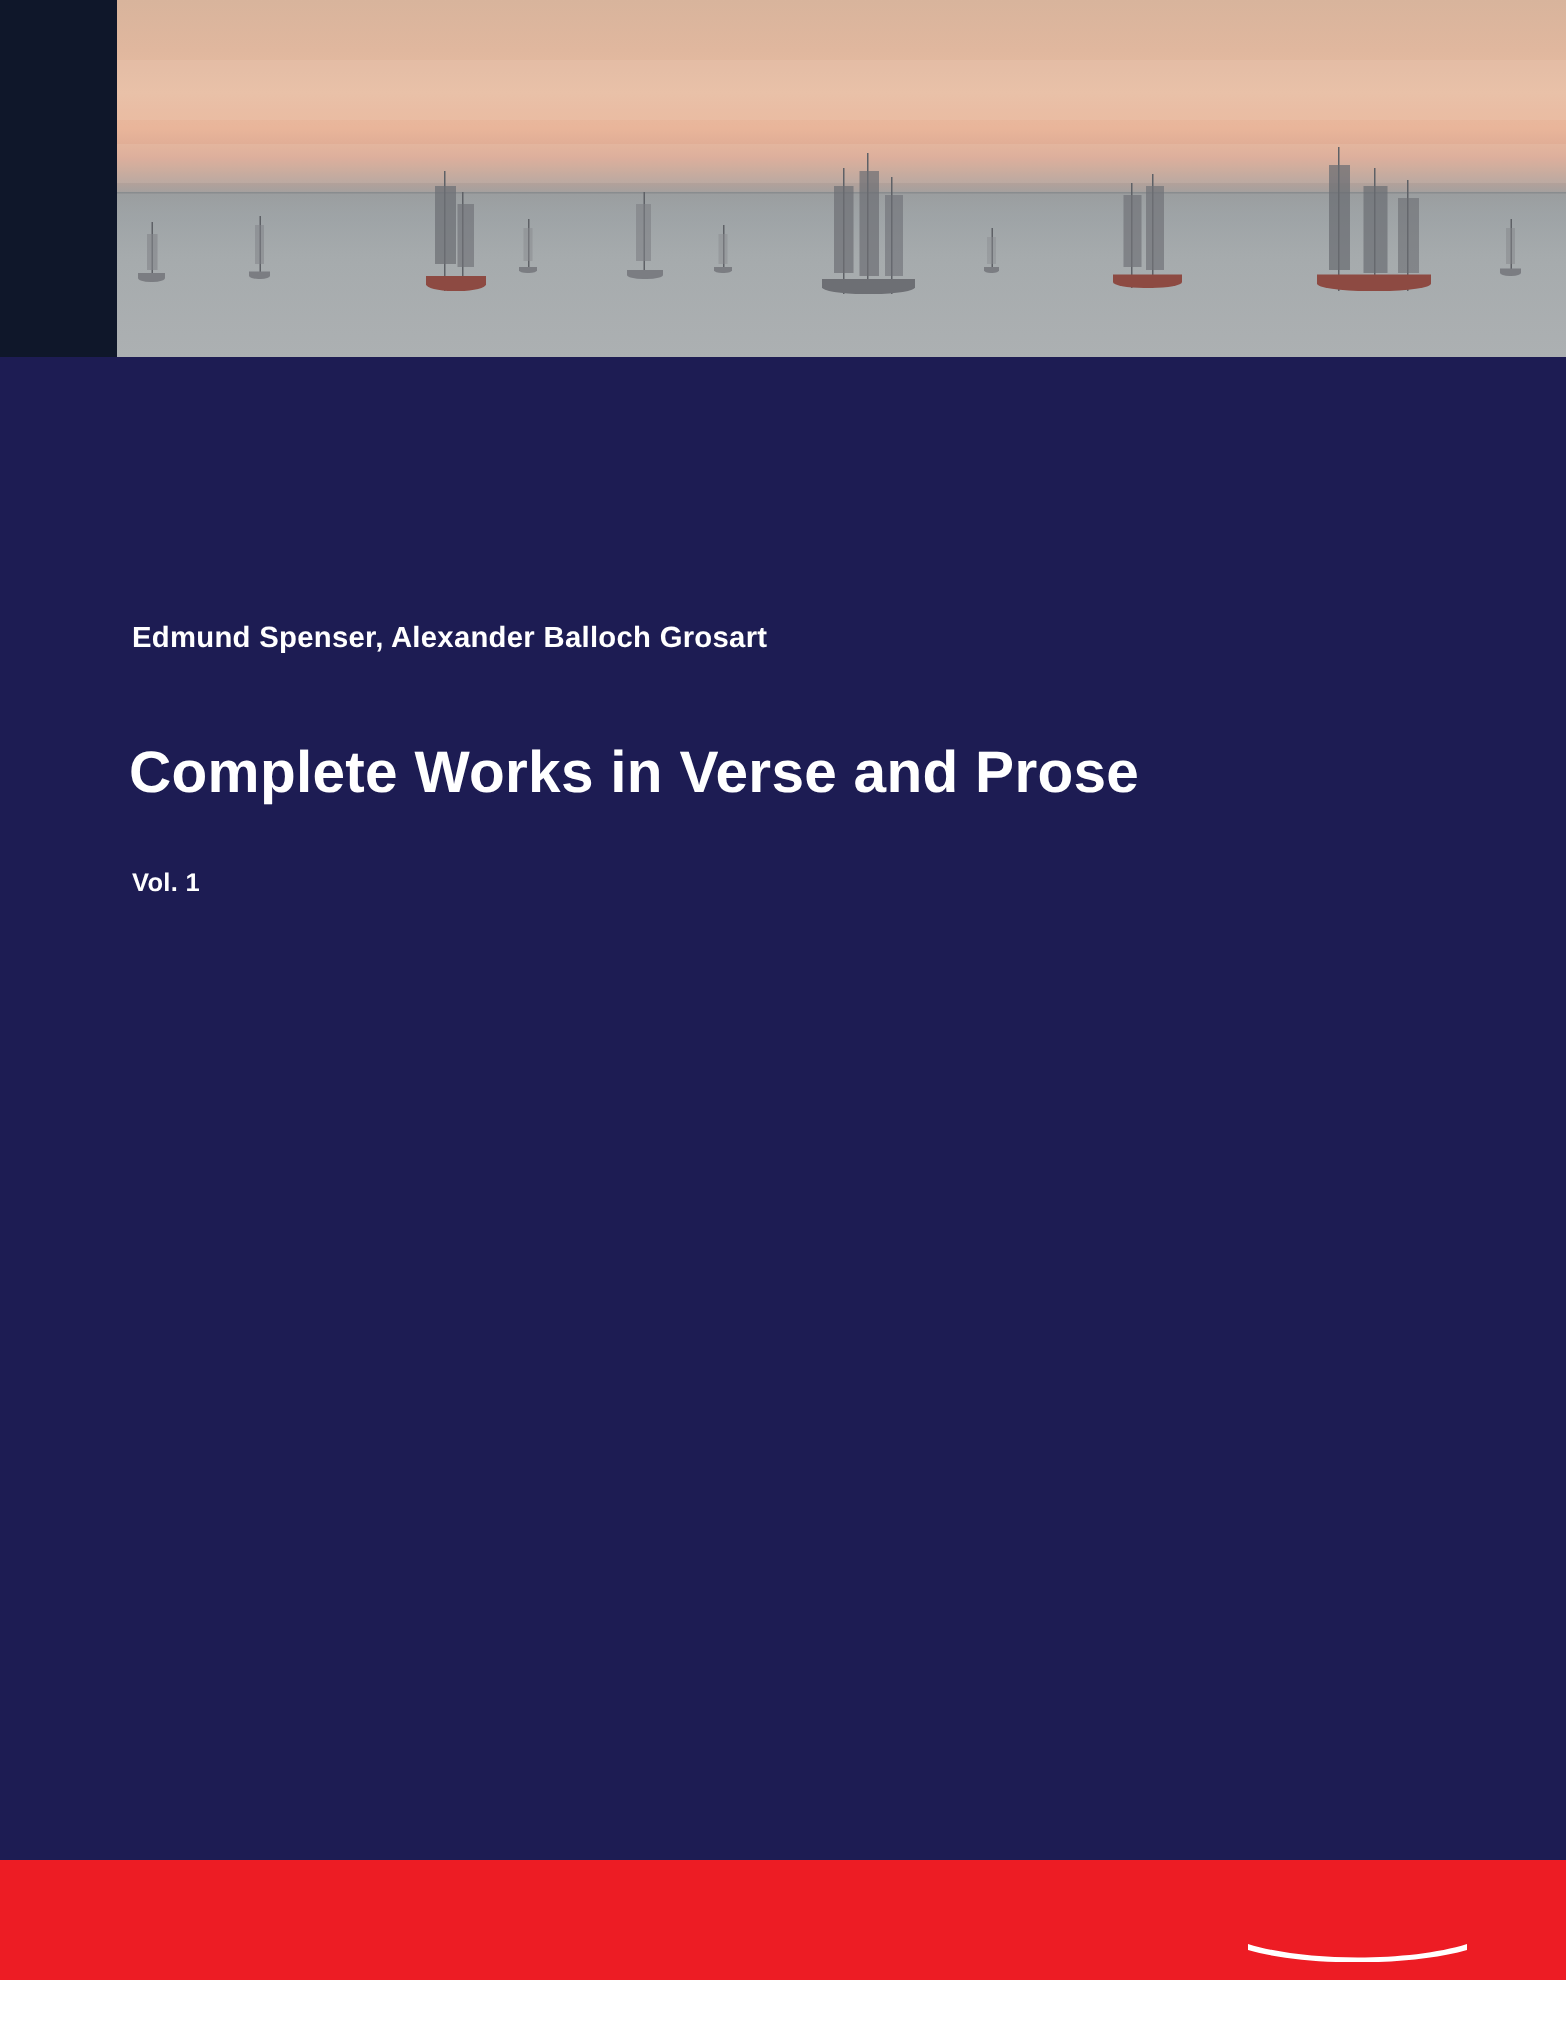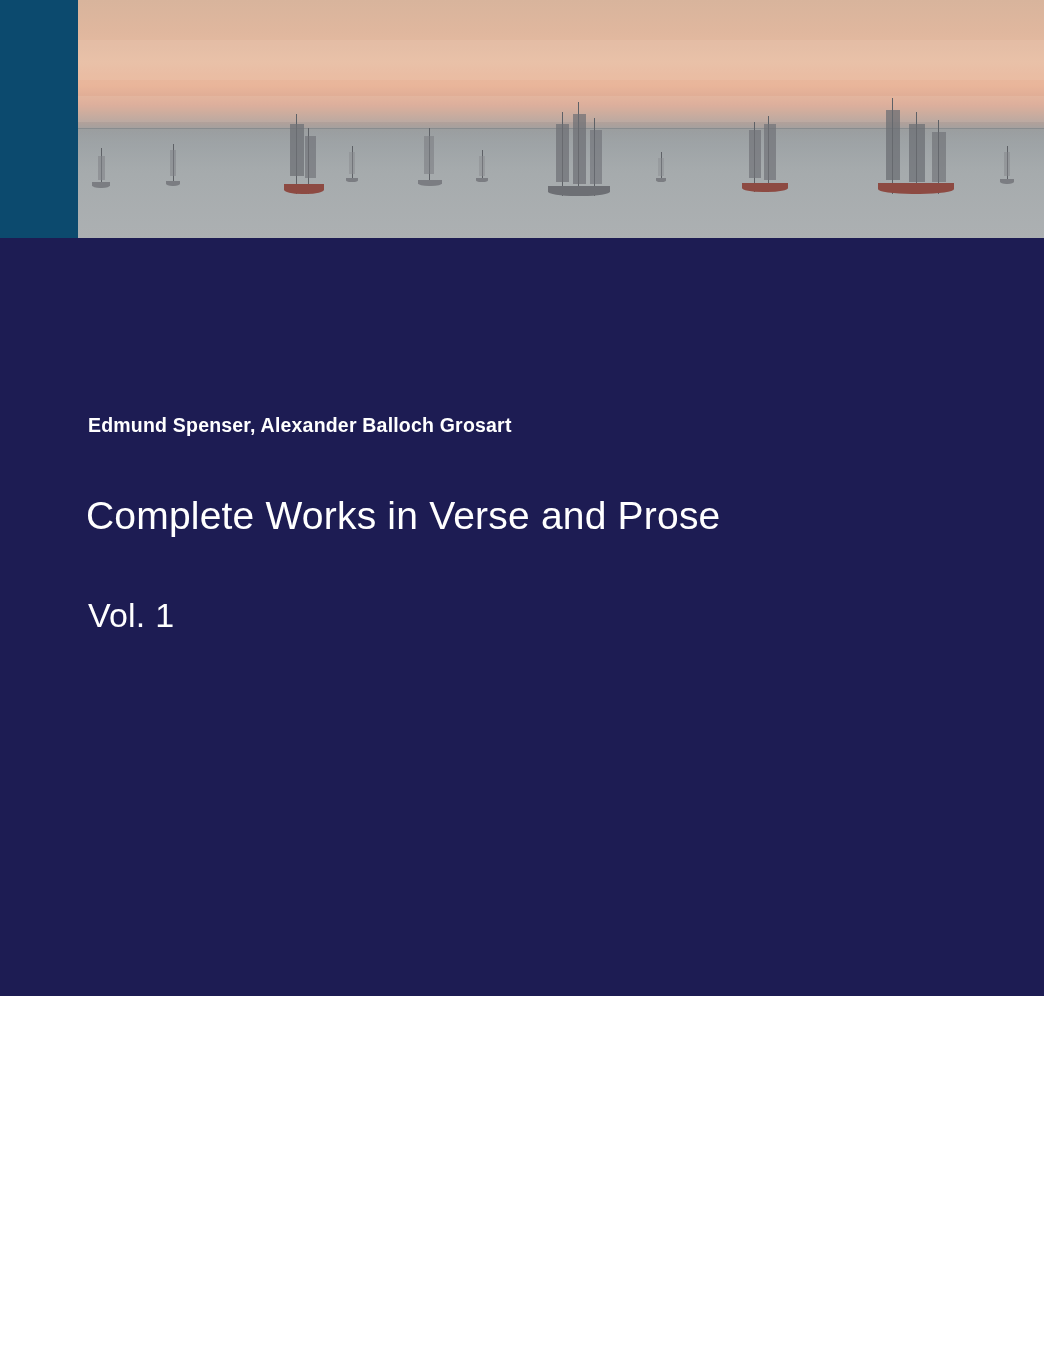--- a/index.html
+++ b/index.html
@@ -8,22 +8,22 @@
     background: #ffffff;
   }
   body {
     font-family: "Liberation Sans", sans-serif;
     -webkit-font-smoothing: antialiased;
   }
 
   .cover {
     position: relative;
     width: 1044px;
-    height: 996px;
-    background: #0c4a6e;
+    height: 1360px;
+    background: #0f172a;
     overflow: hidden;
   }
 
   
   .photo-band {
     position: absolute;
     left: 78px;
     top: 0;
     width: 966px;
     height: 238px;
@@ -115,32 +115,32 @@
     letter-spacing: 0.2px;
   }
 
   .title {
     position: absolute;
     left: 86px;
     top: 255px;
     width: 880px;
     color: #ffffff;
     font-size: 39px;
-    font-weight: normal;
+    font-weight: bold;
     letter-spacing: 0.2px;
     line-height: 1.18;
   }
 
   .subtitle {
     position: absolute;
     left: 88px;
-    top: 358px;
-    color: #ffffff;
-    font-size: 34px;
-    font-weight: normal;
+    top: 341px;
+    color: #ffffff;
+    font-size: 17px;
+    font-weight: bold;
     letter-spacing: 0.2px;
   }
 
   
   .footer {
     position: absolute;
     left: 0;
     top: 1240px;
     width: 1044px;
     height: 80px;

